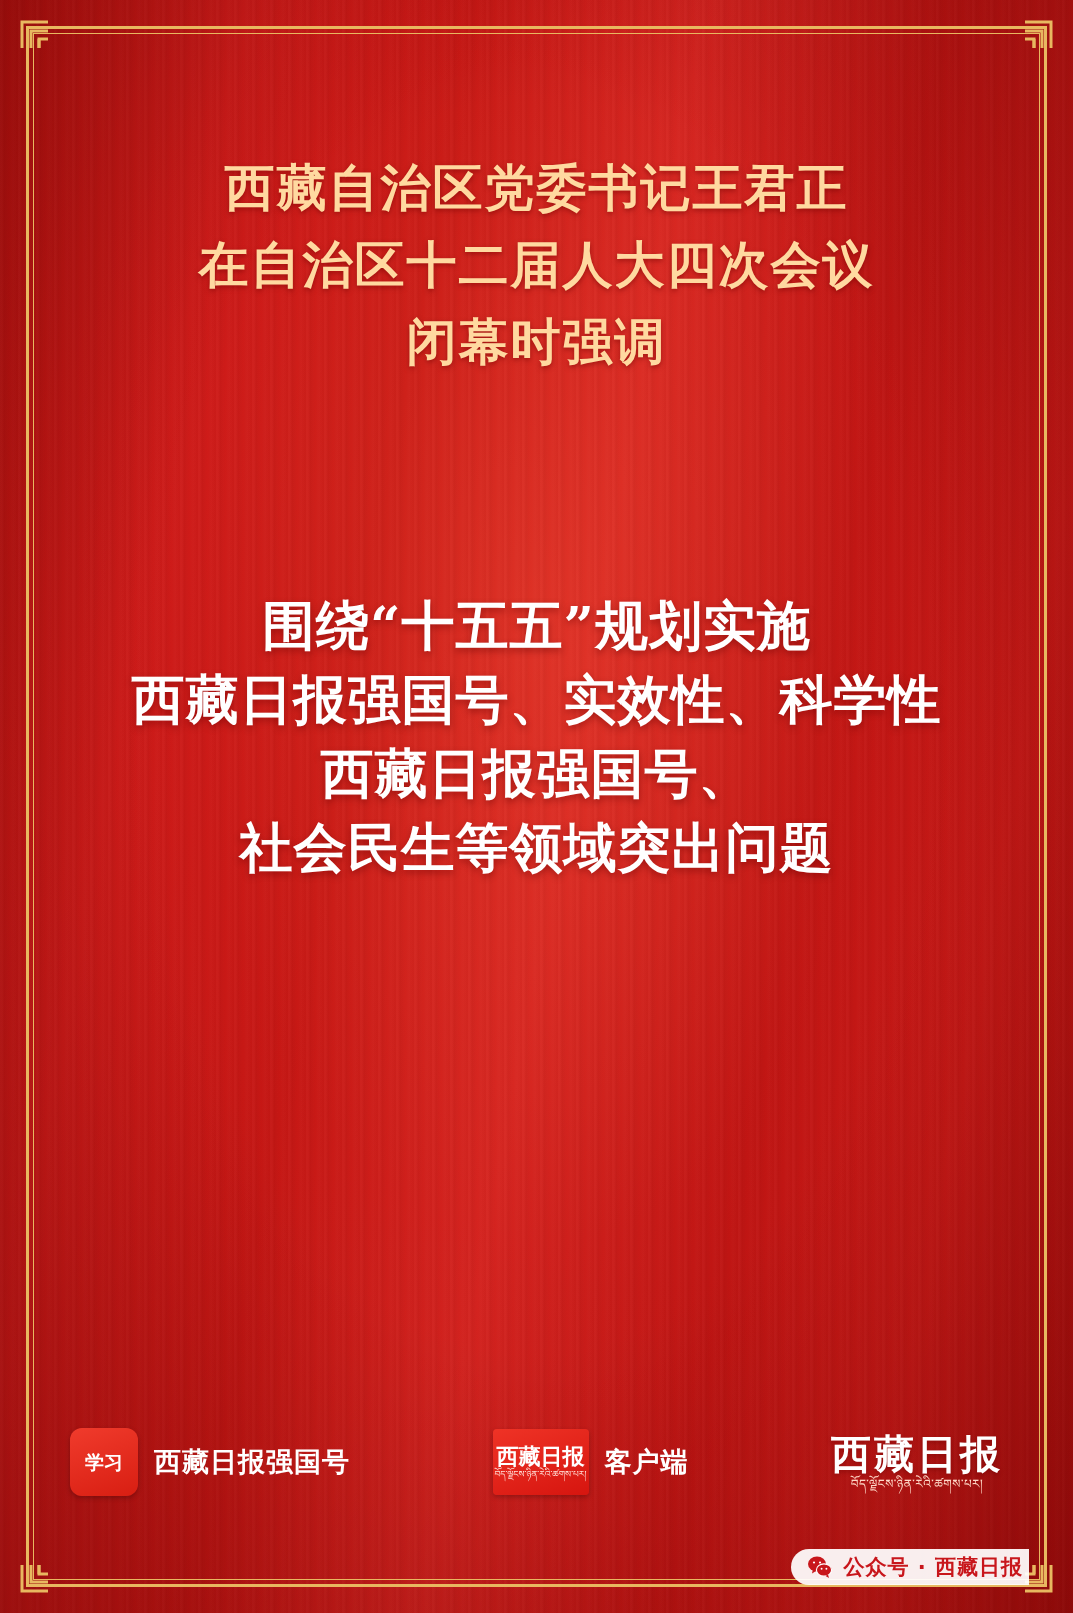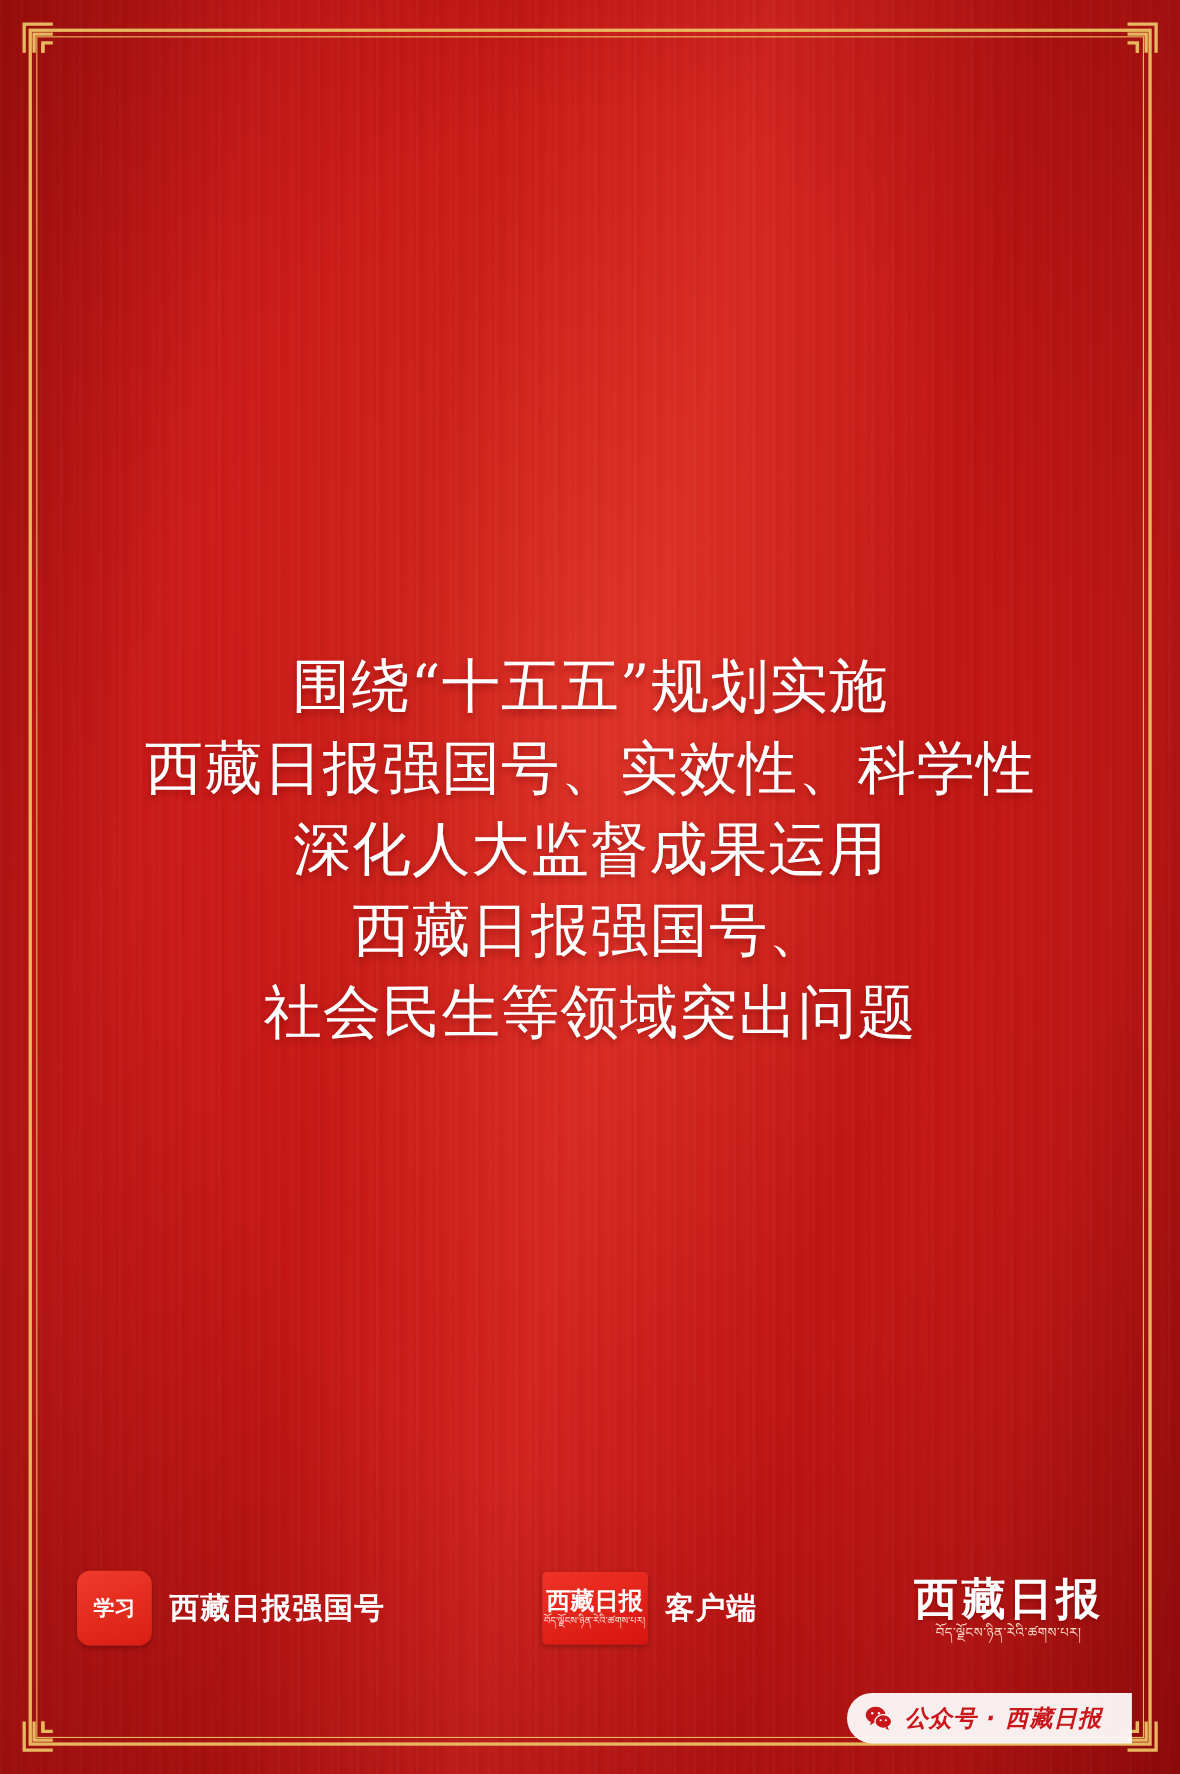--- a/index.html
+++ b/index.html
@@ -103,21 +103,21 @@
 
   
   .quote {
     position: absolute;
     left: 0;
     right: 0;
     top: 588px;
     text-align: center;
     color: #ffffff;
     font-family: "DejaVu Serif", "Liberation Serif", serif;
-    font-weight: normal;
+    font-weight: bold;
     font-size: 53px;
     line-height: 74px;
     letter-spacing: 1px;
     text-shadow: 0 3px 7px rgba(100,0,0,0.45);
   }
   .quote .ql {
     display: block;
     white-space: nowrap;
   }
 
@@ -216,28 +216,27 @@
     line-height: 1;
     white-space: nowrap;
     font-family: "DejaVu Sans", sans-serif;
   }
 
   
   .wechat-tag {
     position: absolute;
     right: 44px;
     bottom: 28px;
-    height: 46px;
-    padding: 0 27px 0 16px;
+    height: 36px;
+    padding: 0 6px 0 16px;
     border-radius: 23px 0 0 23px;
     background: rgba(255,255,255,0.93);
     display: flex;
     align-items: center;
     gap: 10px;
-    font-style: italic;
   }
   .wechat-icon {
     width: 26px;
     height: 26px;
     flex: 0 0 auto;
   }
   .wechat-text {
     color: #c8161b;
     font-family: "DejaVu Sans", "Liberation Sans", sans-serif;
     font-size: 21px;
@@ -282,25 +281,29 @@
   </div>
   <div class="corner br">
     <svg width="74" height="74" viewBox="0 0 74 74" fill="none" stroke="#e8b860" stroke-width="3">
       <path d="M4 30 L4 4 L30 4"></path>
       <path d="M13 30 L13 13 L30 13"></path>
       <path d="M21 30 L21 21 L30 21"></path>
       <path d="M21 21 L21 30"></path>
     </svg>
   </div>
 
+  <div class="headline">
+    <span class="hl">西藏自治区党委书记王君正</span>
+    <span class="hl">在自治区十二届人大四次会议</span>
+    <span class="hl">闭幕时强调</span>
+  </div>
 
   <div class="quote">
     <span class="ql">围绕“十五五”规划实施</span>
     <span class="ql">西藏日报强国号、实效性、科学性</span>
-    <span class="ql">深化人大监督成果运用</span>
     <span class="ql">西藏日报强国号、</span>
     <span class="ql">社会民生等领域突出问题</span>
   </div>
 
   <div class="footer">
 
     <div class="brand">
       <div class="xuexi-logo">学习</div>
       <div class="brand-label">西藏日报强国号</div>
     </div>

